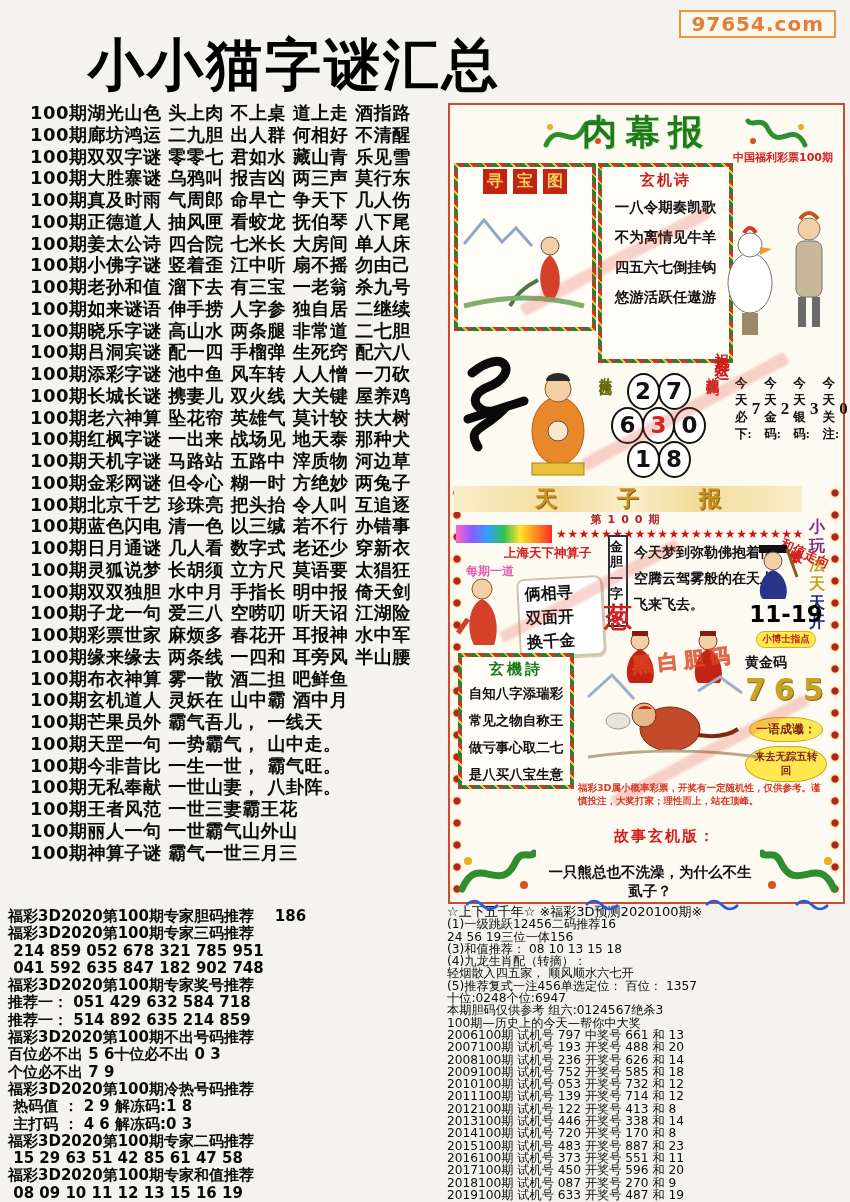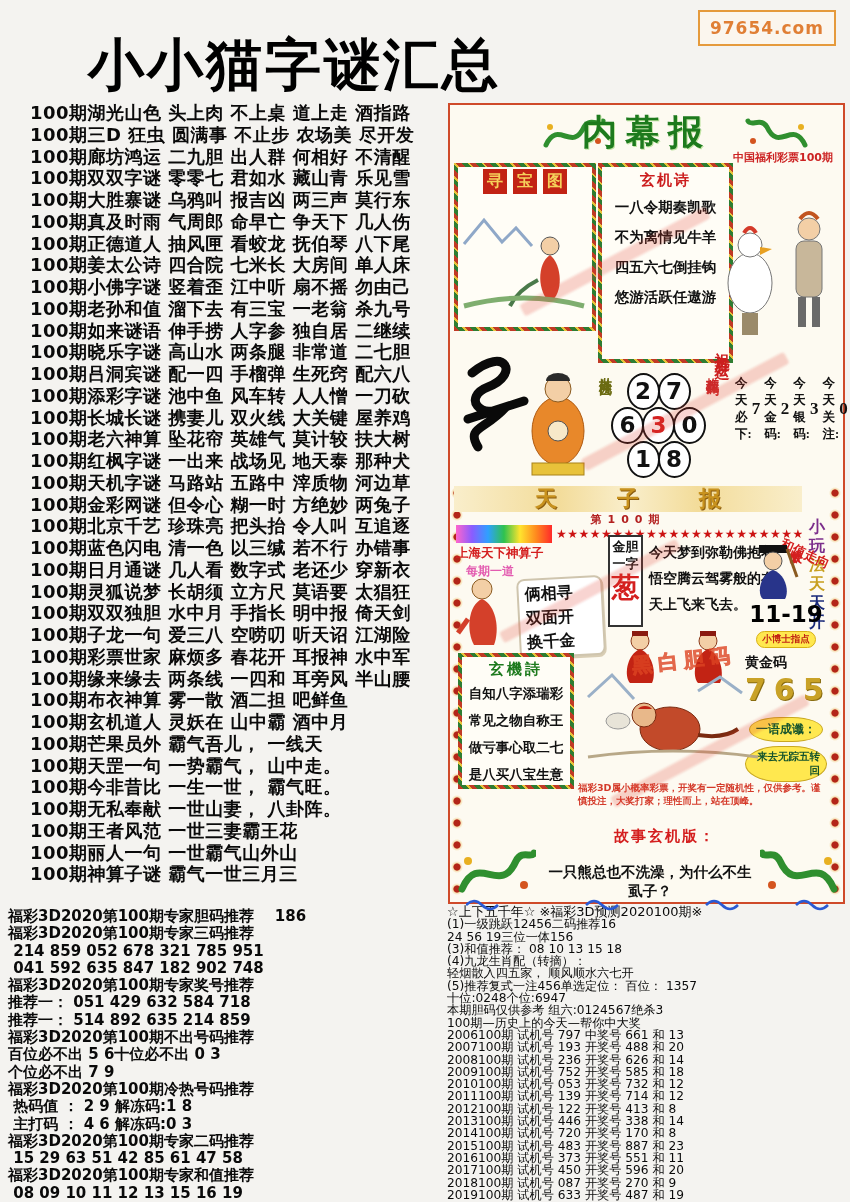--- a/index.html
+++ b/index.html
@@ -1,20 +1,20 @@
 <!DOCTYPE html>
 <html><head>
 <meta charset="utf-8">
 <style>
   * { margin:0; padding:0; box-sizing:border-box; }
   body { background:#ddd; font-family:"DejaVu Sans","Liberation Sans",sans-serif; }
   .page { position:relative; width:850px; height:1202px; background:#f4f3f0; overflow:hidden; color:#111; margin:0 auto; }
 
   .watermark { position:absolute; top:10px; right:14px; border:2px solid #e59a3c; color:#e07f35;
-    background:#fbf6ee; font-size:17px; padding:6px 10px; font-weight:bold; letter-spacing:1px; }
+    background:#fbf6ee; font-size:20px; padding:0 10px; font-weight:bold; letter-spacing:1px; }
 
   .main-title { position:absolute; top:28px; left:88px; width:670px; font-size:56px; font-weight:900;
     letter-spacing:3px; color:#000; white-space:nowrap; font-family:"DejaVu Sans",sans-serif; }
 
   .riddle-list { position:absolute; top:102px; left:30px; width:426px; }
   .riddle-row { font-size:18px; font-weight:900; line-height:21.75px; white-space:pre; color:#0a0a0a; letter-spacing:0.5px; }
 
   .bl-block { position:absolute; left:8px; top:908px; width:434px; }
   .bl-line { font-size:15px; font-weight:900; line-height:17.3px; white-space:pre; color:#0a0a0a; }
 
@@ -72,46 +72,46 @@
   .tz-issue { position:absolute; left:4px; top:407px; width:348px; text-align:center; color:#b32020;
     font-size:11px; font-weight:900; letter-spacing:6px; }
   .rainbow { position:absolute; left:6px; top:420px; width:96px; height:18px;
     background:linear-gradient(90deg,#ff66cc,#8a5cff,#2fa0ff,#2fc24f,#ffe42e,#ff8a1e,#ff2a2a); }
   .stars { position:absolute; left:106px; top:420px; width:246px; height:18px; color:#cc1212; font-size:12px;
     line-height:18px; overflow:hidden; white-space:nowrap; letter-spacing:0.5px; }
   .side-col { position:absolute; right:14px; top:412px; width:24px; display:flex; flex-direction:column; align-items:center; }
   .side-col span { font-size:16px; font-weight:900; line-height:19px; }
 
   .tz-left { position:absolute; left:6px; top:440px; width:148px; height:112px; }
-  .tz-left .r1 { color:#d41f1f; font-weight:900; font-size:12.5px; }
+  .tz-left .r1 { color:#d41f1f; font-weight:900; font-size:12.5px;margin-left:48px; }
   .tz-left .r2 { color:#e35bb0; font-weight:900; font-size:12px; margin:1px 0 0 10px; }
   .scroll { position:absolute; right:0; top:32px; width:86px; background:#fff; border:2px solid #cfc5ae;
     border-radius:8px; transform:rotate(-3deg); padding:2px 6px; box-shadow:1px 2px 0 #d8cdb4; }
   .scroll div { font-size:16px; font-weight:900; line-height:24px; }
 
   .tz-dream { position:absolute; left:158px; top:430px; width:196px; height:92px; display:flex; }
-  .gold-dan { width:35px; border:2px solid #333; display:flex; flex-direction:column; align-items:center; background:#fff; }
+  .gold-dan { width:20px; border:2px solid #333; display:flex; flex-direction:column; align-items:center; background:#fff; }
   .gold-dan .gd-t { font-size:13px; font-weight:900; line-height:15px; padding-top:2px; }
   .gold-dan .gd-c { color:#d41f1f; font-size:28px; font-weight:900; line-height:34px; }
   .dream-text { flex:1; font-size:14px; font-weight:900; line-height:26px; padding:4px 2px 0 6px; color:#111; }
   .dream-src { writing-mode:vertical-rl; text-orientation:upright; color:#d42020; font-weight:900; font-size:12px; padding-top:6px; }
 
   .gods { position:absolute; left:162px; top:524px; width:140px; height:56px; }
   .stamp-red { position:absolute; left:20px; top:18px; color:rgba(220,40,30,.85); font-size:20px; font-weight:900;
     transform:rotate(-6deg); letter-spacing:6px; -webkit-text-stroke:1px #d42; opacity:.8; }
 
   .tz-right { position:absolute; right:16px; top:432px; width:82px; text-align:center; }
   .hezhi { position:absolute; right:-4px; top:8px; color:#d41f1f; font-weight:900; font-size:13px; transform:rotate(24deg); white-space:nowrap; }
   .hz-val { margin-top:64px; font-size:23px; font-weight:900; color:#000; }
   .pill { display:inline-block; background:#ffe84f; color:#c22314; border:1px solid #d8b114; border-radius:10px;
     font-size:9.5px; font-weight:900; padding:1px 5px; margin-top:3px; white-space:nowrap; }
   .gold-label { font-size:14px; font-weight:900; text-align:left; margin-top:6px; }
   .gold-val { font-size:30px; font-weight:900; color:#c9a227; letter-spacing:8px; text-shadow:1px 1px 0 #8a6d10; }
   .oval { display:inline-block; background:#ffe84f; border-radius:50%/60%; border:1px solid #c9a820;
-    color:#14532d; font-weight:900; padding:3px 6px;text-align:right; }
+    color:#7f1d1d; font-weight:900; padding:3px 6px; }
   .oval.o1 { font-size:12px; margin-top:10px; }
   .oval.o2 { font-size:10.5px; margin-top:4px; }
 
   .boxX { position:absolute; left:8px; top:548px; width:116px; height:136px; text-align:center; }
   .boxX .t { color:#1d7a1d; font-weight:900; font-size:15px; letter-spacing:3px; margin:3px 0 1px; }
   .xuanji-line { font-size:13.5px; font-weight:900; line-height:27px; white-space:nowrap; }
 
   .monkey-area { position:absolute; left:128px; top:552px; width:190px; height:120px; }
 
   .disclaimer { position:absolute; left:128px; top:676px; width:248px; color:#d43a2a; font-size:9.5px;
@@ -128,21 +128,20 @@
 <body>
 
 <div class="page">
 
   <div class="watermark">97654.com</div>
 
   <div class="main-title">小小猫字谜汇总</div>
 
   <div class="riddle-list">
       <div class="riddle-row">100期湖光山色 头上肉 不上桌 道上走 酒指路</div>
-      <div class="riddle-row">100期三D 狂虫 圆满事 不止步 农场美 尽开发</div>
       <div class="riddle-row">100期廊坊鸿运 二九胆 出人群 何相好 不清醒</div>
       <div class="riddle-row">100期双双字谜 零零七 君如水 藏山青 乐见雪</div>
       <div class="riddle-row">100期大胜寨谜 乌鸦叫 报吉凶 两三声 莫行东</div>
       <div class="riddle-row">100期真及时雨 气周郎 命早亡 争天下 几人伤</div>
       <div class="riddle-row">100期正德道人 抽风匣 看蛟龙 抚伯琴 八下尾</div>
       <div class="riddle-row">100期姜太公诗 四合院 七米长 大房间 单人床</div>
       <div class="riddle-row">100期小佛字谜 竖着歪 江中听 扇不摇 勿由己</div>
       <div class="riddle-row">100期老孙和值 溜下去 有三宝 一老翁 杀九号</div>
       <div class="riddle-row">100期如来谜语 伸手捞 人字参 独自居 二继续</div>
       <div class="riddle-row">100期晓乐字谜 高山水 两条腿 非常道 二七胆</div>

